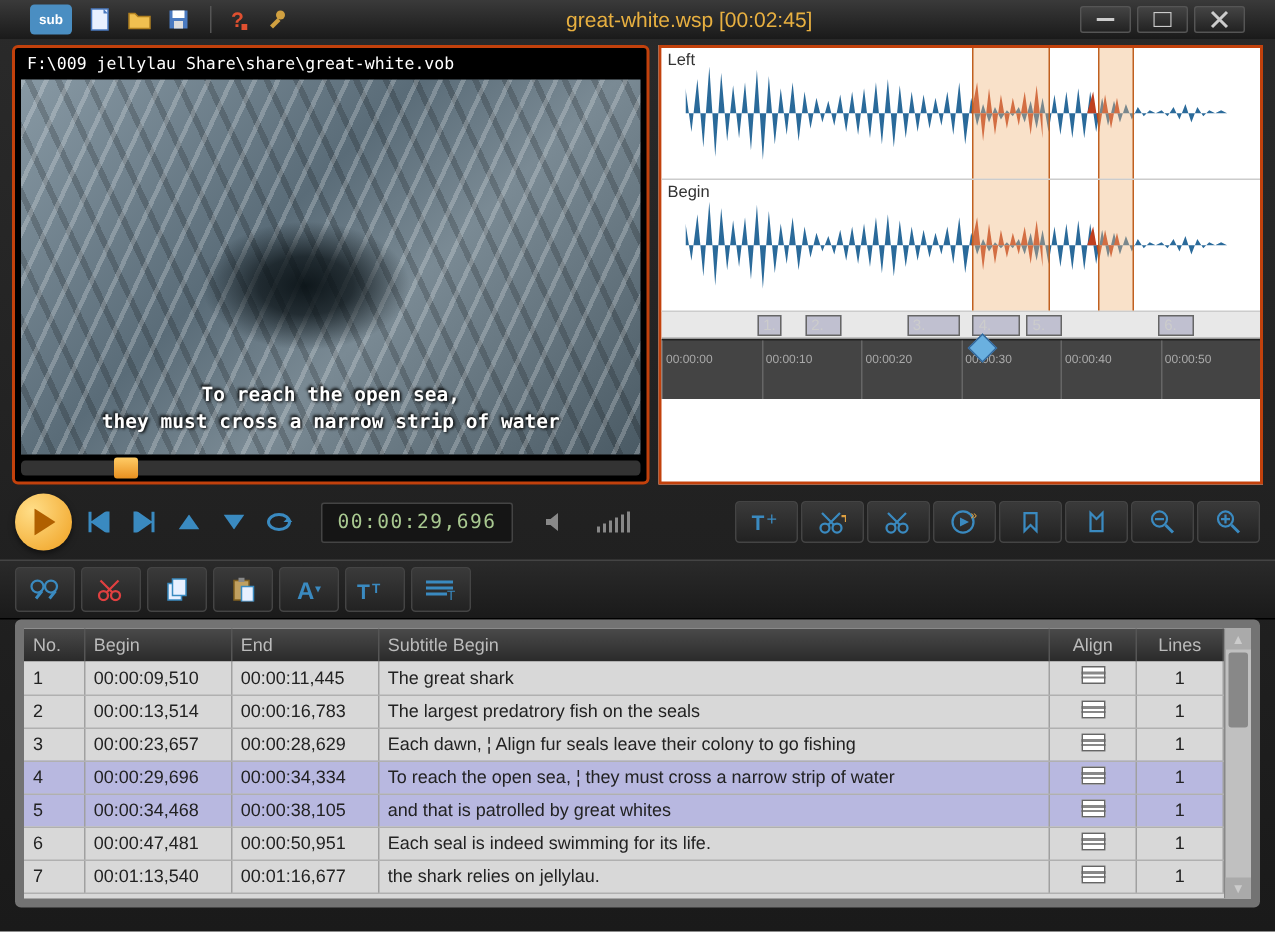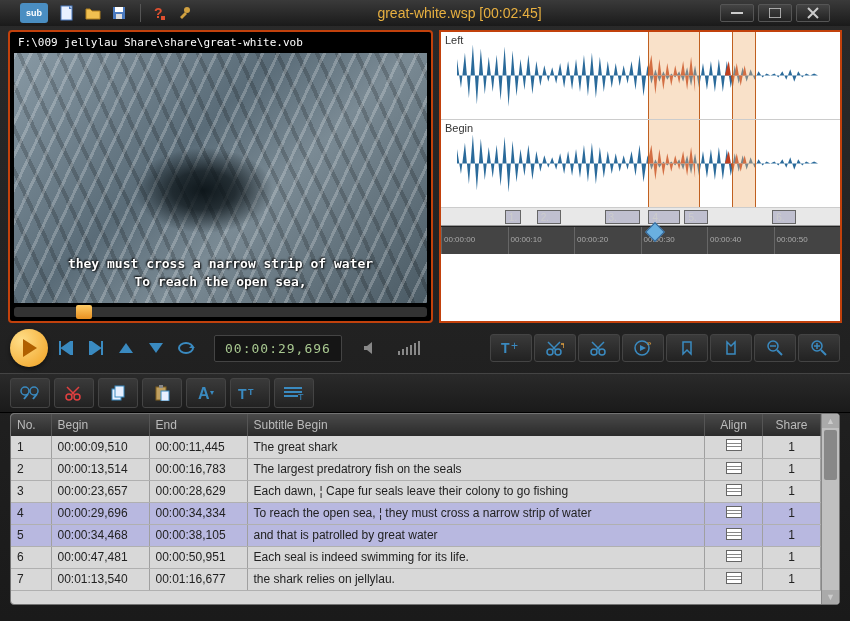--- a/index.html
+++ b/index.html
@@ -96,21 +96,21 @@
     height: 18px; background: #e8e8e8; border-bottom: 1px solid #999;
     display: flex; font-size: 10px; position: relative;
   }
   .seg {
     border: 1px solid #666; background: #c0c0d0;
     display: flex; align-items: center; justify-content: flex-start;
     padding-left: 3px; font-size: 10px;
     position: absolute; height: 14px; top: 2px;
   }
   .time-ruler {
-    height: 28px; background: #444;
+    height: 40px; background: #444;
     display: flex; font-size: 8px; color: #aaa;
     position: relative;
     border-top: 1px solid #222;
   }
   .ruler-tick {
     flex: 1; border-left: 1px solid #666;
     padding-left: 2px; padding-top: 8px;
   }
   .ruler-cursor {
     position: absolute; left: 52%; top: -176px; bottom: 0;
@@ -176,21 +176,21 @@
     border: 1px solid #555;
     background: linear-gradient(to bottom, #3a3a3a, #1a1a1a);
     border-radius: 3px;
     display: flex; align-items: center; gap: 8px;
     color: #4a9cff; font-size: 13px; font-weight: bold;
   }
   .rec-dot { width: 10px; height: 10px; border-radius: 50%; background: #e03030; }
   
   .sub-table {
     margin: 0 10px 10px 10px;
-    border: 1px solid #737373;
+    border: 6px solid #737373;
     background: #d8d8d8;
     height: 192px;
     display: flex;
     border-radius: 4px;
     overflow: hidden;
   }
   .table-main { flex: 1; overflow: hidden; }
   .table-scroll {
     width: 18px; background: #c0c0c0;
     border-left: 1px solid #888;
@@ -298,22 +298,22 @@
       </div>
   </div>
 </div>
 
 <div class="main-top">
   <div class="video-panel">
     <div class="filepath">F:\009 jellylau Share\share\great-white.vob</div>
     <div class="video-area">
       <div class="water-surface"></div>
       <div class="video-caption">
+        <div>To reach the open sea,</div>
         <div>they must cross a narrow strip of water</div>
-        <div>To reach the open sea,</div>
       </div>
     </div>
     <div class="seek-bar">
       <div class="seek-thumb"></div>
     </div>
   </div>
 
   <div class="wave-panel">
     <div class="wave-row">
       <div class="hl-sel" style="left:52%;width:13%"></div>
@@ -520,21 +520,21 @@
 <div class="sub-table">
   <div class="table-main">
     <table>
       <thead>
         <tr>
           <th class="col-no">No.</th>
           <th class="col-time">Begin</th>
           <th class="col-time">End</th>
           <th>Subtitle Begin</th>
           <th class="col-align">Align</th>
-          <th class="col-lines">Share</th>
+          <th class="col-lines">Lines</th>
         </tr>
       </thead>
       <tbody id="sub-tbody">
           <tr>
             <td class="col-no">1</td>
             <td class="col-time">00:00:09,510</td>
             <td class="col-time">00:00:11,445</td>
             <td>The great shark</td>
             <td class="col-align"><span class="align-icon"></span></td>
             <td class="col-lines">1</td>
@@ -544,37 +544,37 @@
             <td class="col-time">00:00:13,514</td>
             <td class="col-time">00:00:16,783</td>
             <td>The largest predatrory fish on the seals</td>
             <td class="col-align"><span class="align-icon"></span></td>
             <td class="col-lines">1</td>
           </tr>
           <tr>
             <td class="col-no">3</td>
             <td class="col-time">00:00:23,657</td>
             <td class="col-time">00:00:28,629</td>
-            <td>Each dawn, ¦ Cape fur seals leave their colony to go fishing</td>
+            <td>Each dawn, ¦ Align fur seals leave their colony to go fishing</td>
             <td class="col-align"><span class="align-icon"></span></td>
             <td class="col-lines">1</td>
           </tr>
           <tr class="sel">
             <td class="col-no">4</td>
             <td class="col-time">00:00:29,696</td>
             <td class="col-time">00:00:34,334</td>
             <td>To reach the open sea, ¦ they must cross a narrow strip of water</td>
             <td class="col-align"><span class="align-icon"></span></td>
             <td class="col-lines">1</td>
           </tr>
           <tr class="sel">
             <td class="col-no">5</td>
             <td class="col-time">00:00:34,468</td>
             <td class="col-time">00:00:38,105</td>
-            <td> and that is patrolled by great water</td>
+            <td> and that is patrolled by great whites</td>
             <td class="col-align"><span class="align-icon"></span></td>
             <td class="col-lines">1</td>
           </tr>
           <tr>
             <td class="col-no">6</td>
             <td class="col-time">00:00:47,481</td>
             <td class="col-time">00:00:50,951</td>
             <td>Each seal is indeed swimming for its life.</td>
             <td class="col-align"><span class="align-icon"></span></td>
             <td class="col-lines">1</td>

